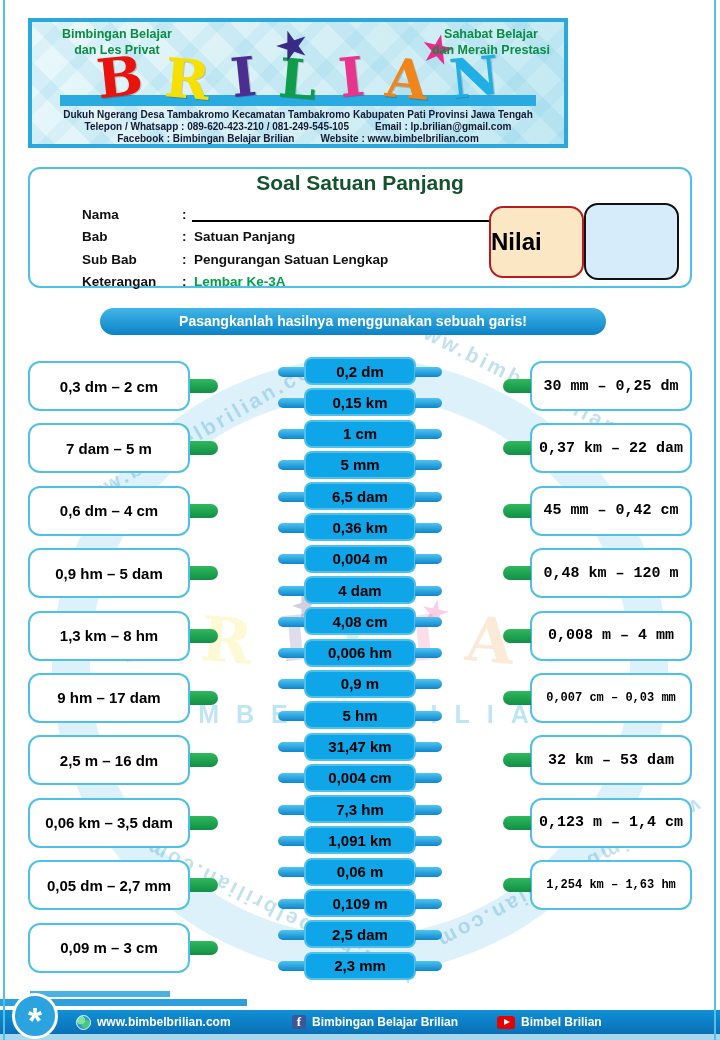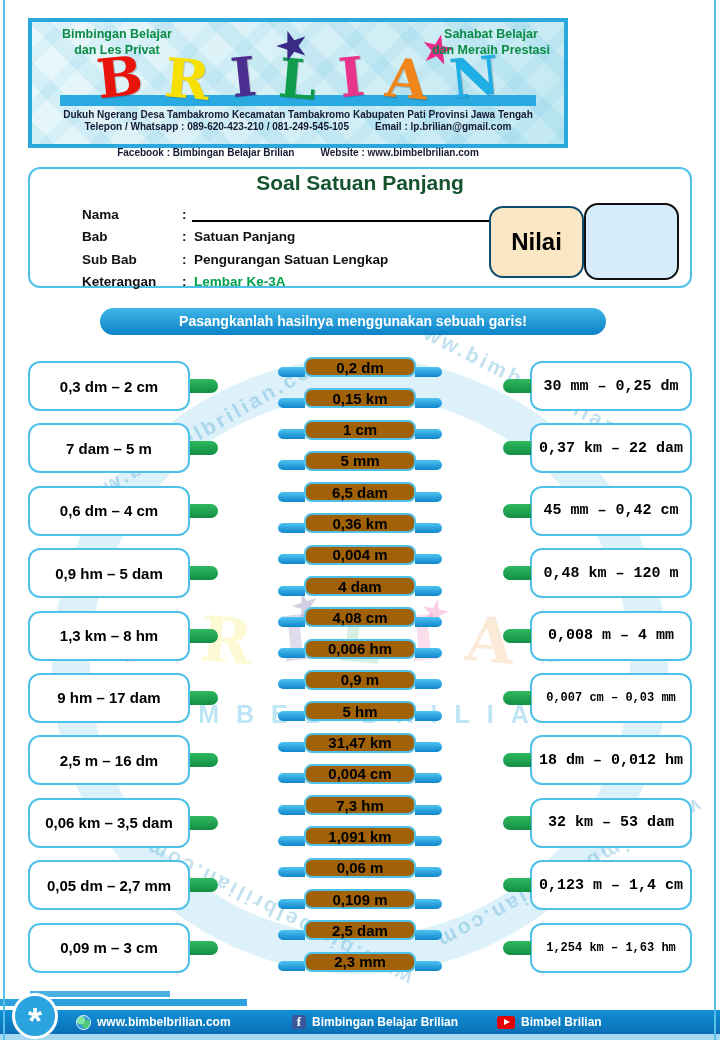--- a/index.html
+++ b/index.html
@@ -24,36 +24,36 @@
                text-shadow:1px 1px 0 rgba(0,0,0,.18);}
   .logo-letter:nth-child(odd){transform:rotate(-6deg);}
   .logo-letter:nth-child(even){transform:rotate(5deg) translateY(2px);}
   .logo-star{position:absolute;font-family:"DejaVu Sans",sans-serif;font-size:40px;line-height:40px;z-index:2;}
   .logo-star::before{content:"★";}
   .star1{left:242px;top:-13px;transform:rotate(-18deg);}
   .star2{left:388px;top:-9px;transform:rotate(12deg);}
   .logo-bar{position:absolute;left:28px;right:28px;top:73px;height:11px;background:#29ABE2;z-index:0;}
   .addr{position:absolute;left:0;right:0;text-align:center;font-weight:bold;color:#141A33;
         font-size:10px;line-height:12px;z-index:2;}
-  .a1{top:87px;} .a2{top:99px;} .a3{top:125px;}
+  .a1{top:87px;} .a2{top:99px;} .a3{top:111px;}
   .gap{display:inline-block;width:26px;}
 
   
   .form-box{position:absolute;left:28px;top:167px;width:664px;height:121px;box-sizing:border-box;
             background:#fff;border:2px solid #4FC1E9;border-radius:12px;z-index:1;}
   .form-title{position:absolute;left:0;right:0;top:2px;text-align:center;
               color:#14532d;font-weight:bold;font-size:21px;}
   .fields{position:absolute;left:16px;top:34px;width:452px;}
   .field-row{display:flex;align-items:center;height:22.5px;font-size:13.5px;font-weight:bold;color:#111;}
   .f-label{width:100px;padding-left:36px;} .f-colon{width:10px;}
   .f-value{margin-left:2px;}
   .f-line{flex:1;height:13px;border-bottom:2px solid #000;margin-right:2px;}
   .nilai-box{position:absolute;left:489px;top:206px;width:95px;height:72px;box-sizing:border-box;
-             background:#FBE7C3;border:2px solid #0c4a6e;border-radius:14px;z-index:2;
-             display:flex;align-items:center;justify-content:center;
+             background:#FBE7C3;border:2px solid #b91c1c;border-radius:14px;z-index:2;
+             display:flex;align-items:center;
              font-size:24px;font-weight:bold;color:#000;}
   .score-box{position:absolute;left:584px;top:203px;width:95px;height:77px;box-sizing:border-box;
              background:#D7ECFA;border:2px solid #111;border-radius:14px;z-index:2;}
 
   
   .banner{position:absolute;left:100px;top:308px;width:506px;height:27px;border-radius:15px;
           background:linear-gradient(#41B6E8,#0B82C6);color:#fff;font-weight:bold;font-size:14px;
           text-align:center;line-height:27px;z-index:1;}
 
   
@@ -83,21 +83,21 @@
   .prob-box{position:absolute;top:0;width:162px;height:50px;box-sizing:border-box;background:#fff;
             border:2px solid #4FC1E9;border-radius:12px;display:flex;align-items:center;
             justify-content:center;font-weight:bold;font-size:15px;color:#000;white-space:nowrap;}
   .col-left .prob-box{left:0;} .col-right .prob-box{left:28px;}
   .prob-pill{position:absolute;top:18px;width:28px;height:14px;
              background:linear-gradient(#2FB85D,#128F45);}
   .col-left .prob-pill{left:162px;border-radius:0 8px 8px 0;}
   .col-right .prob-pill{left:1px;border-radius:8px 0 0 8px;}
   .small-text{font-size:12px !important;}
   .ans-row{position:relative;width:164px;height:28px;}
-  .ans-box{position:absolute;left:26px;top:0;width:112px;height:20px;box-sizing:border-box;background:#a16207;
+  .ans-box{position:absolute;left:26px;top:0;width:112px;height:28px;box-sizing:border-box;background:#0ea5e9;
            border:2px solid #4FC1E9;border-radius:8px;display:flex;align-items:center;
            justify-content:center;font-weight:bold;font-size:15px;color:#000;white-space:nowrap;}
   .ans-pill{position:absolute;top:9.5px;width:27px;height:10px;
             background:linear-gradient(#4FC3F0,#0E86CC);}
   .ans-pill.l{left:0;border-radius:6px 0 0 6px;}
   .ans-pill.r{left:137px;border-radius:0 6px 6px 0;}
 
   
   .f-bar1{position:absolute;left:30px;top:991px;width:140px;height:6px;background:#49B2E2;z-index:2;}
   .f-bar2{position:absolute;left:0;top:999px;width:247px;height:7px;background:#2D9FDC;z-index:2;}
@@ -356,24 +356,20 @@
       </div>
       <div class="prob-row">
         <div class="prob-box">0,008 m – 4 mm</div>
         <div class="prob-pill"></div>
       </div>
       <div class="prob-row">
         <div class="prob-box small-text">0,007 cm – 0,03 mm</div>
         <div class="prob-pill"></div>
       </div>
       <div class="prob-row">
-        <div class="prob-box">18 dm – 0,012 hm</div>
-        <div class="prob-pill"></div>
-      </div>
-      <div class="prob-row">
         <div class="prob-box">32 km – 53 dam</div>
         <div class="prob-pill"></div>
       </div>
       <div class="prob-row">
         <div class="prob-box">0,123 m – 1,4 cm</div>
         <div class="prob-pill"></div>
       </div>
       <div class="prob-row">
         <div class="prob-box small-text">1,254 km – 1,63 hm</div>
         <div class="prob-pill"></div>

